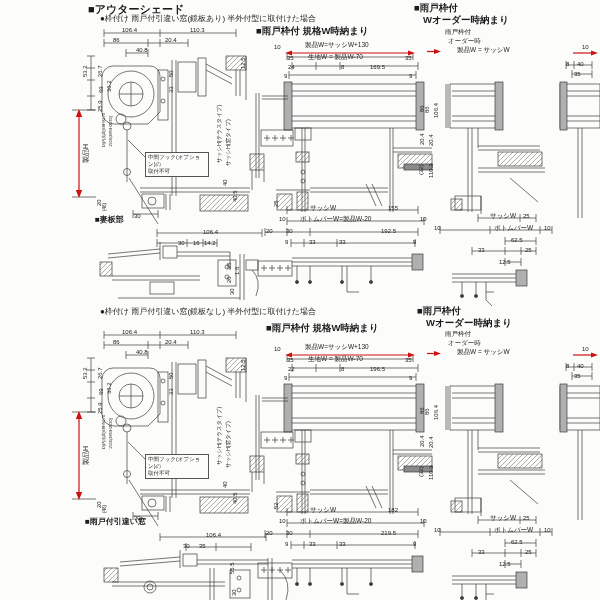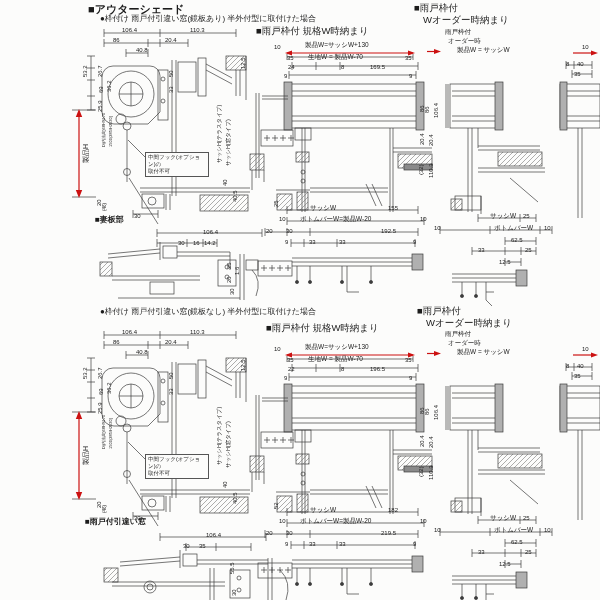--- a/index.html
+++ b/index.html
@@ -4,21 +4,21 @@
 <style>
   html,body{margin:0;padding:0;background:#fff;}
   #sheet{position:relative;width:600px;height:600px;background:#fcfcfb;overflow:hidden;
          font-family:"Liberation Sans","DejaVu Sans",sans-serif;color:#1c1c1c;}
   #art{position:absolute;left:0;top:0;}
   .lbl{position:absolute;line-height:1;white-space:nowrap;}
   .dim{position:absolute;font-size:6px;line-height:1;color:#222;white-space:nowrap;}
   .rot{transform-origin:0 0;transform:rotate(-90deg);}
   .h1{font-size:11px;font-weight:bold;}
   .h2{font-size:8px;}
-  .h3{font-size:9.5px;font-weight:normal;}
+  .h3{font-size:9.5px;font-weight:bold;}
   .sub{font-size:6.5px;}
   .fm{font-size:6.5px;}
   .seclbl{font-size:8px;font-weight:bold;}
   .prodh{font-size:7px;transform-origin:0 0;transform:rotate(-90deg);}
   .notebox{position:absolute;border:0.7px solid #555;background:#fcfcfb;
            font-size:5.5px;line-height:1.3;padding:1px 2px;width:58px;}
 </style>
 </head>
 <body>
 

